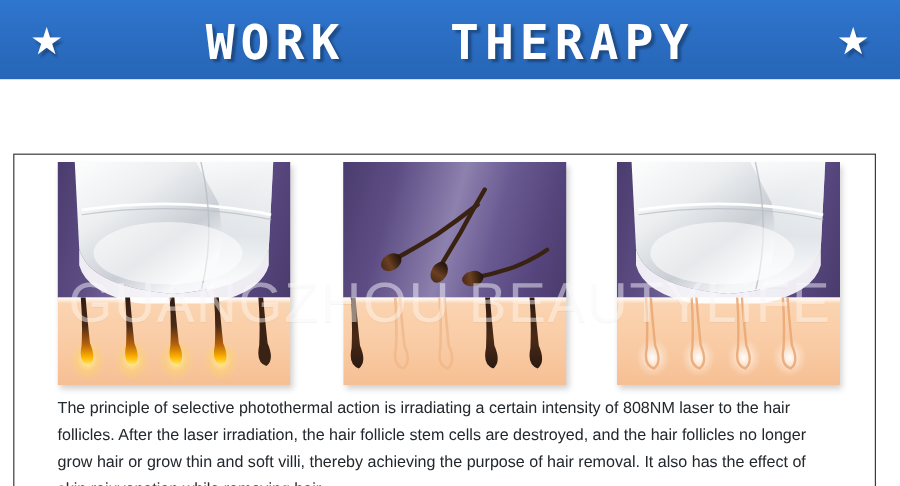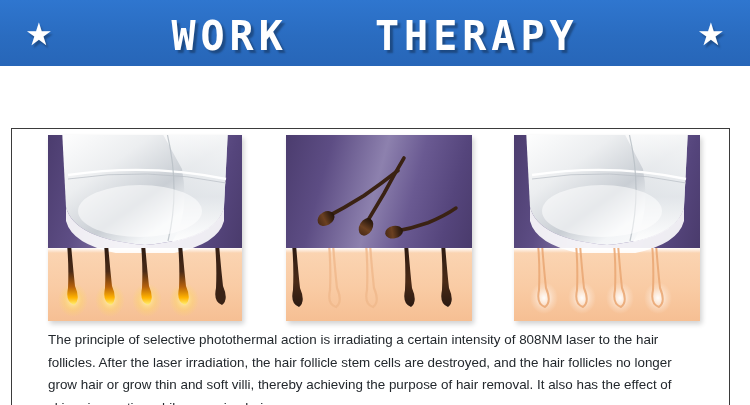--- a/index.html
+++ b/index.html
@@ -346,14 +346,15 @@
           </g>
         </svg>
       </div>
 
     </div>
 
     <div class="copy">The principle of selective photothermal action is irradiating a certain intensity of 808NM laser to the hair follicles. After the laser irradiation, the hair follicle stem cells are destroyed, and the hair follicles no longer grow hair or grow thin and soft villi, thereby achieving the purpose of hair removal. It also has the effect of skin rejuvenation while removing hair.</div>
 
   </div>
 
+  <div class="watermark">GUANGZHOU BEAUTYLIFE</div>
 
 </div>
 
 </body></html>

